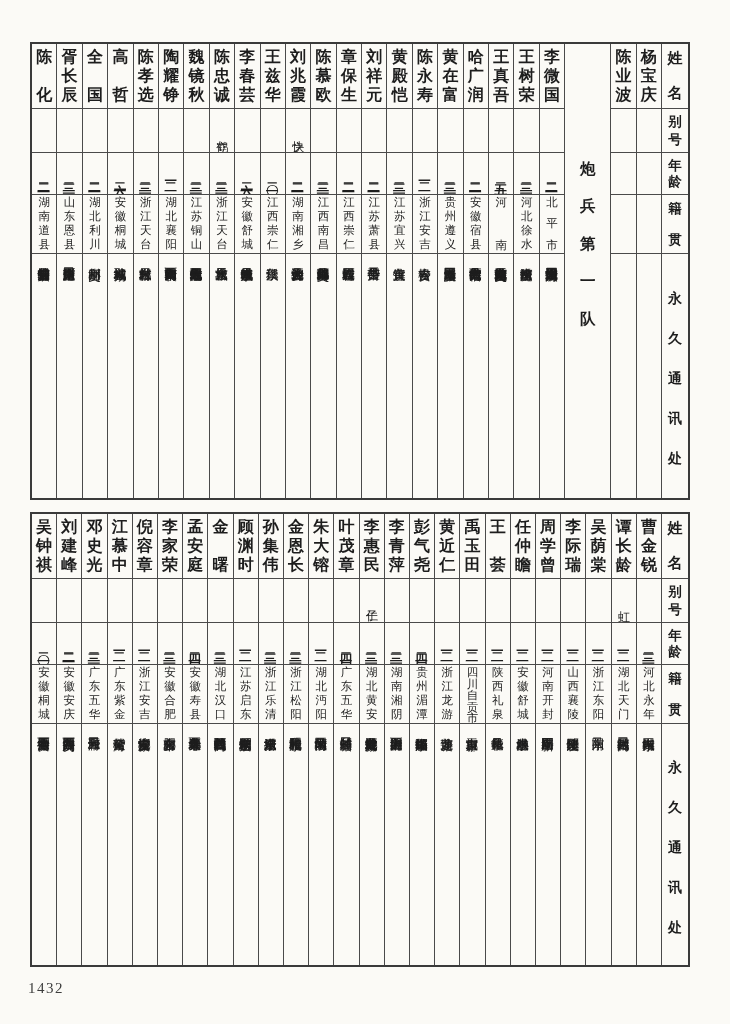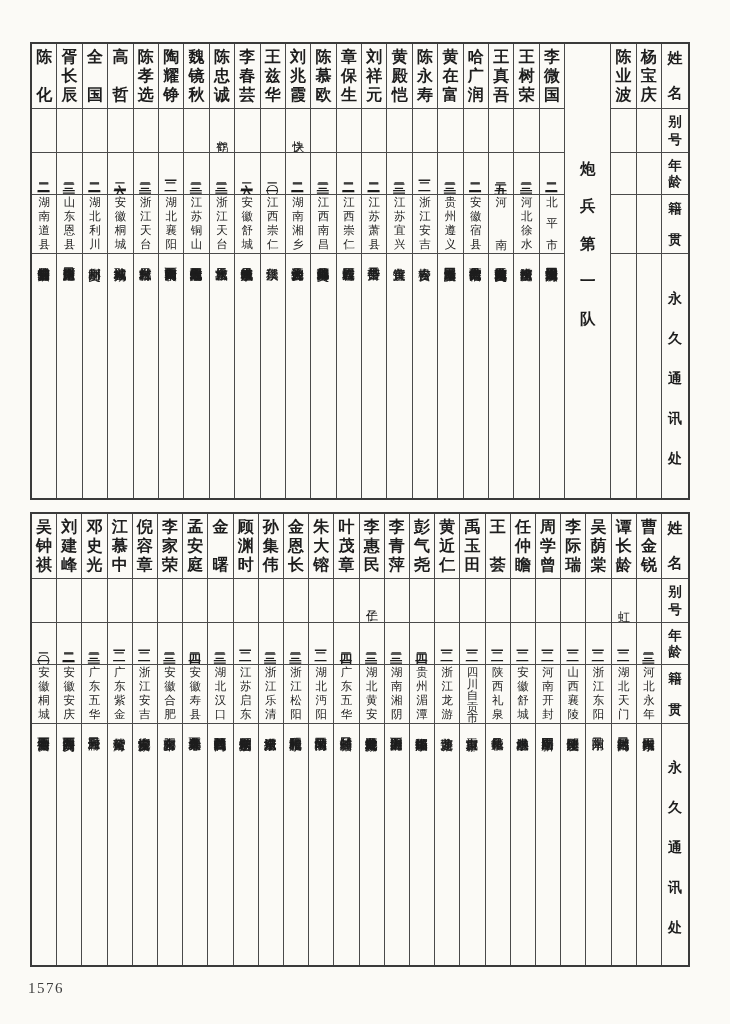--- a/index.html
+++ b/index.html
@@ -1158,14 +1158,14 @@
           <span class="ch">安</span>
           <span class="ch">徽</span>
           <span class="ch">桐</span>
           <span class="ch">城</span>
         </div>
         <div class="cell r-address">
           <span class="vtext">安徽当涂下天井街四四号</span>
         </div>
       </div>
     </div>
-  <div class="page-number">1576</div>
+  <div class="page-number">1432</div>
 </div>
 
 </body></html>

